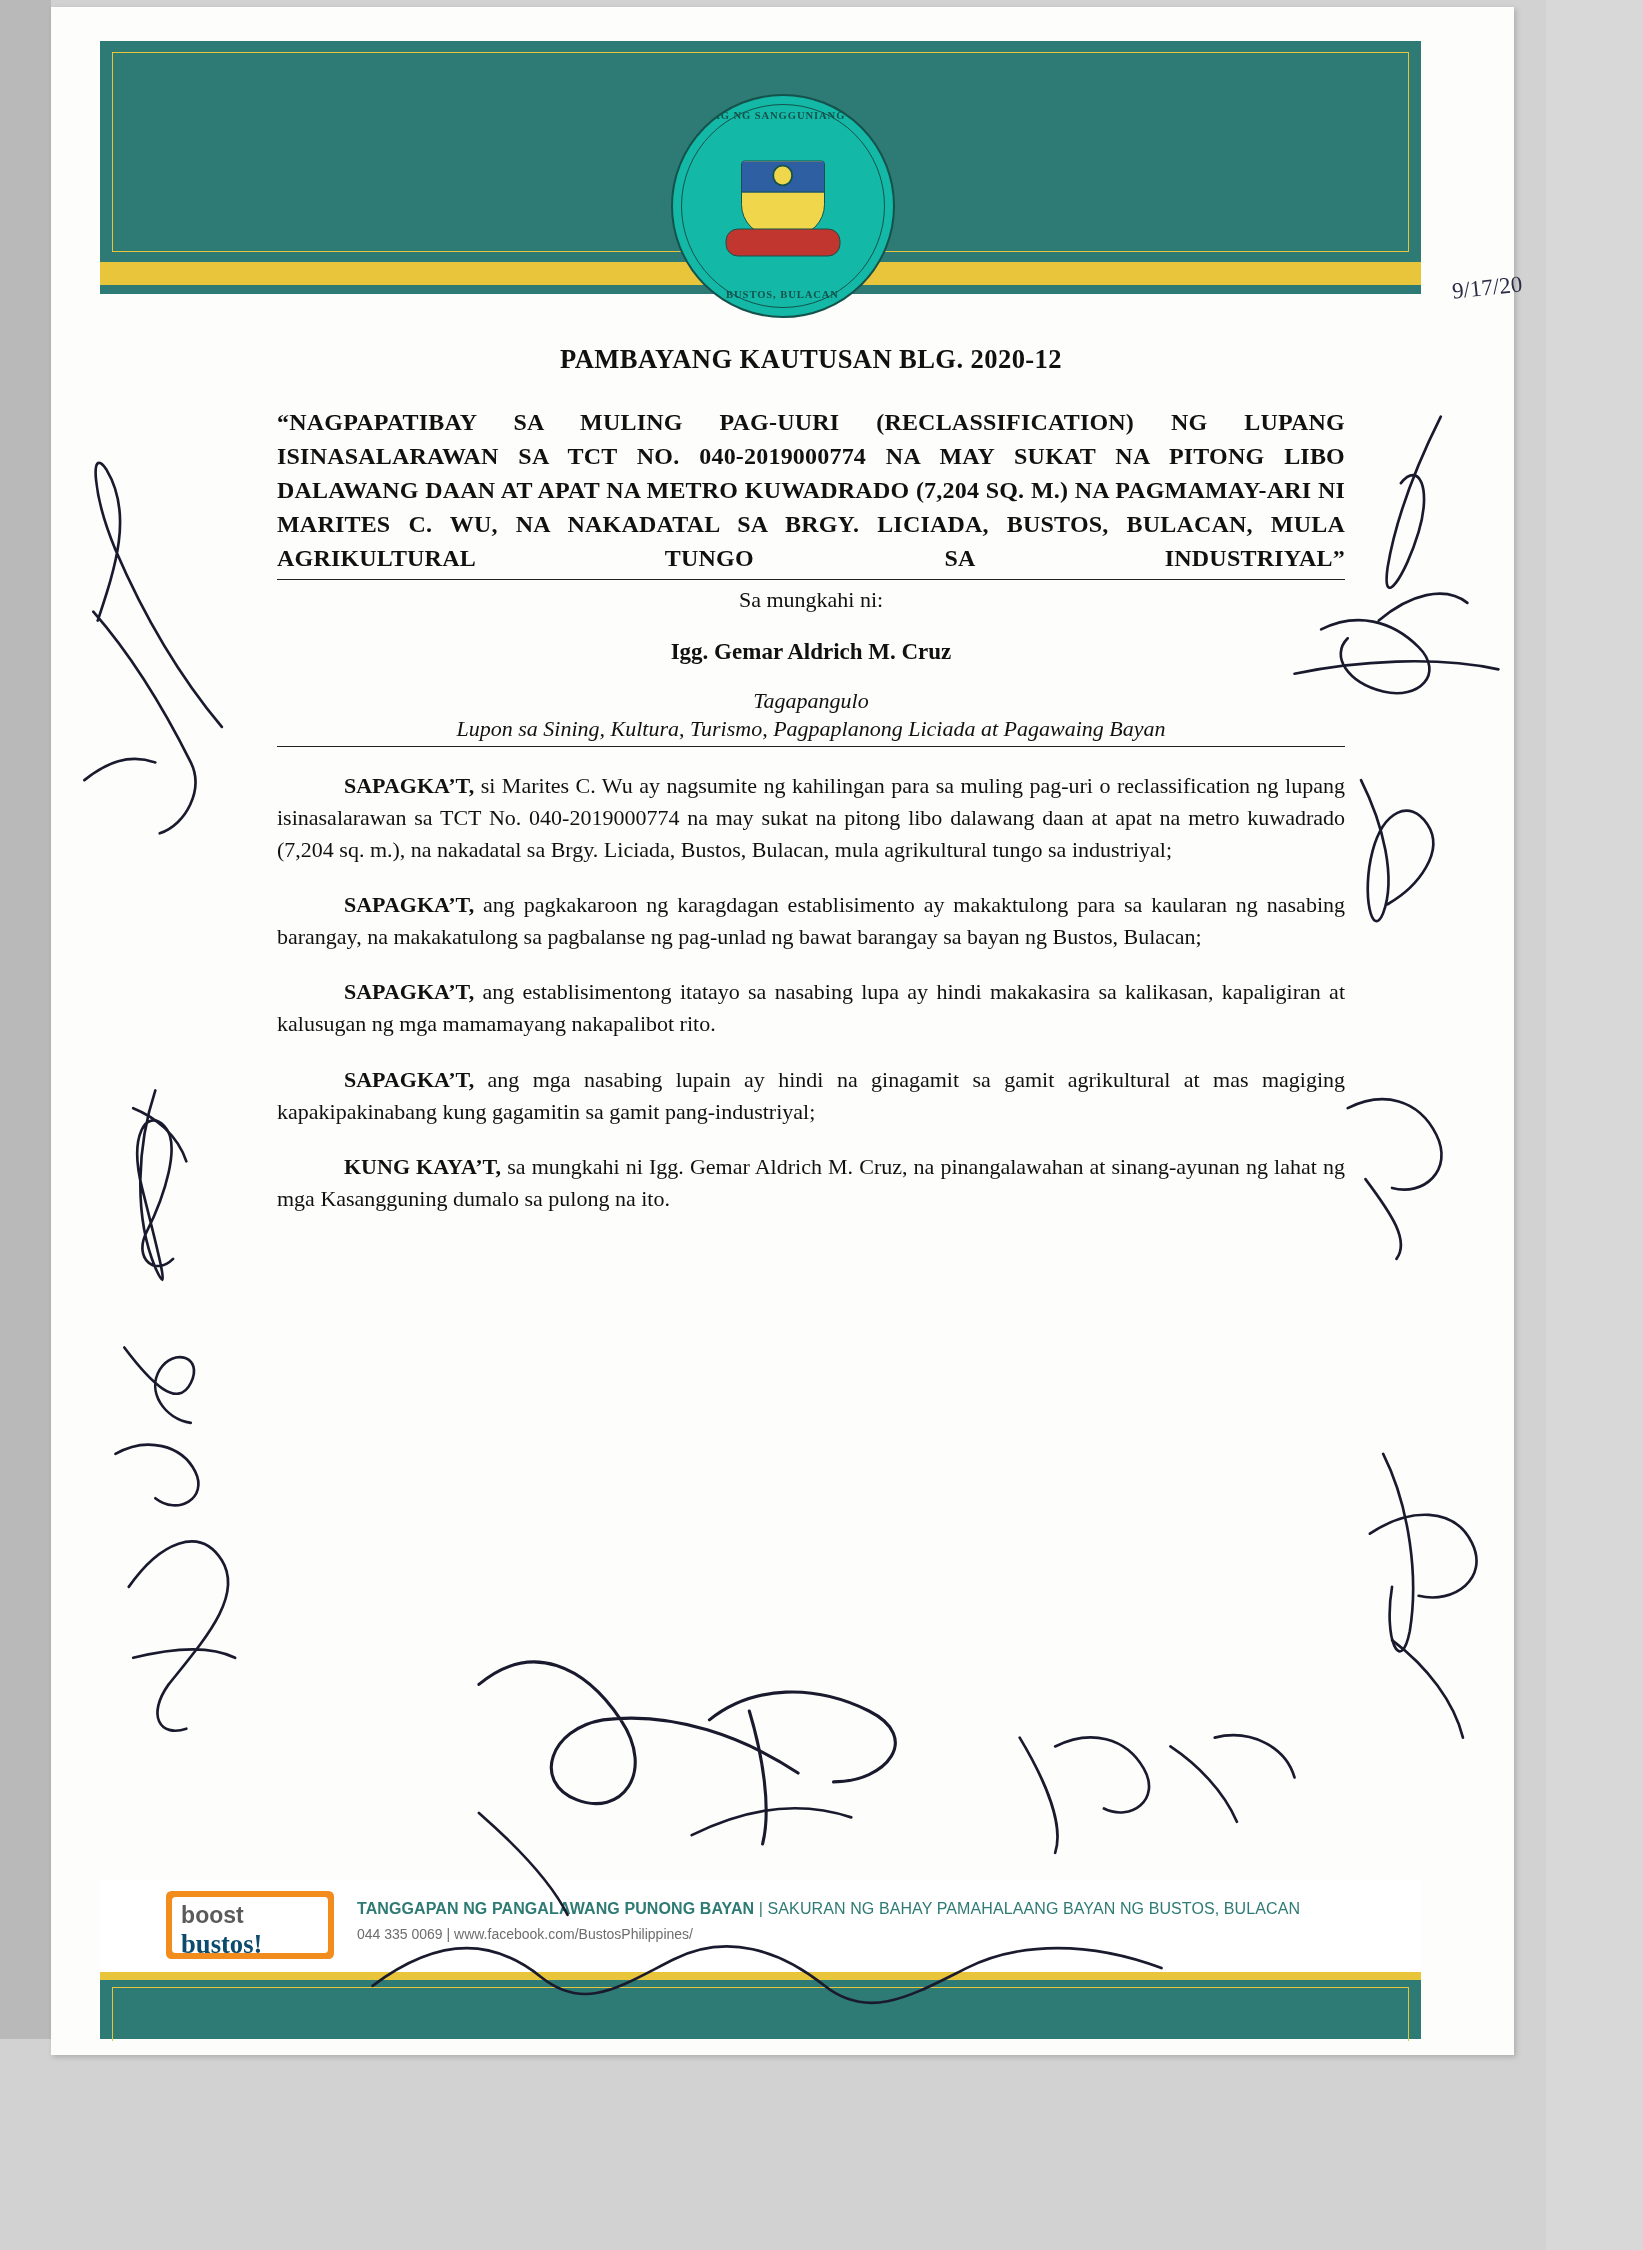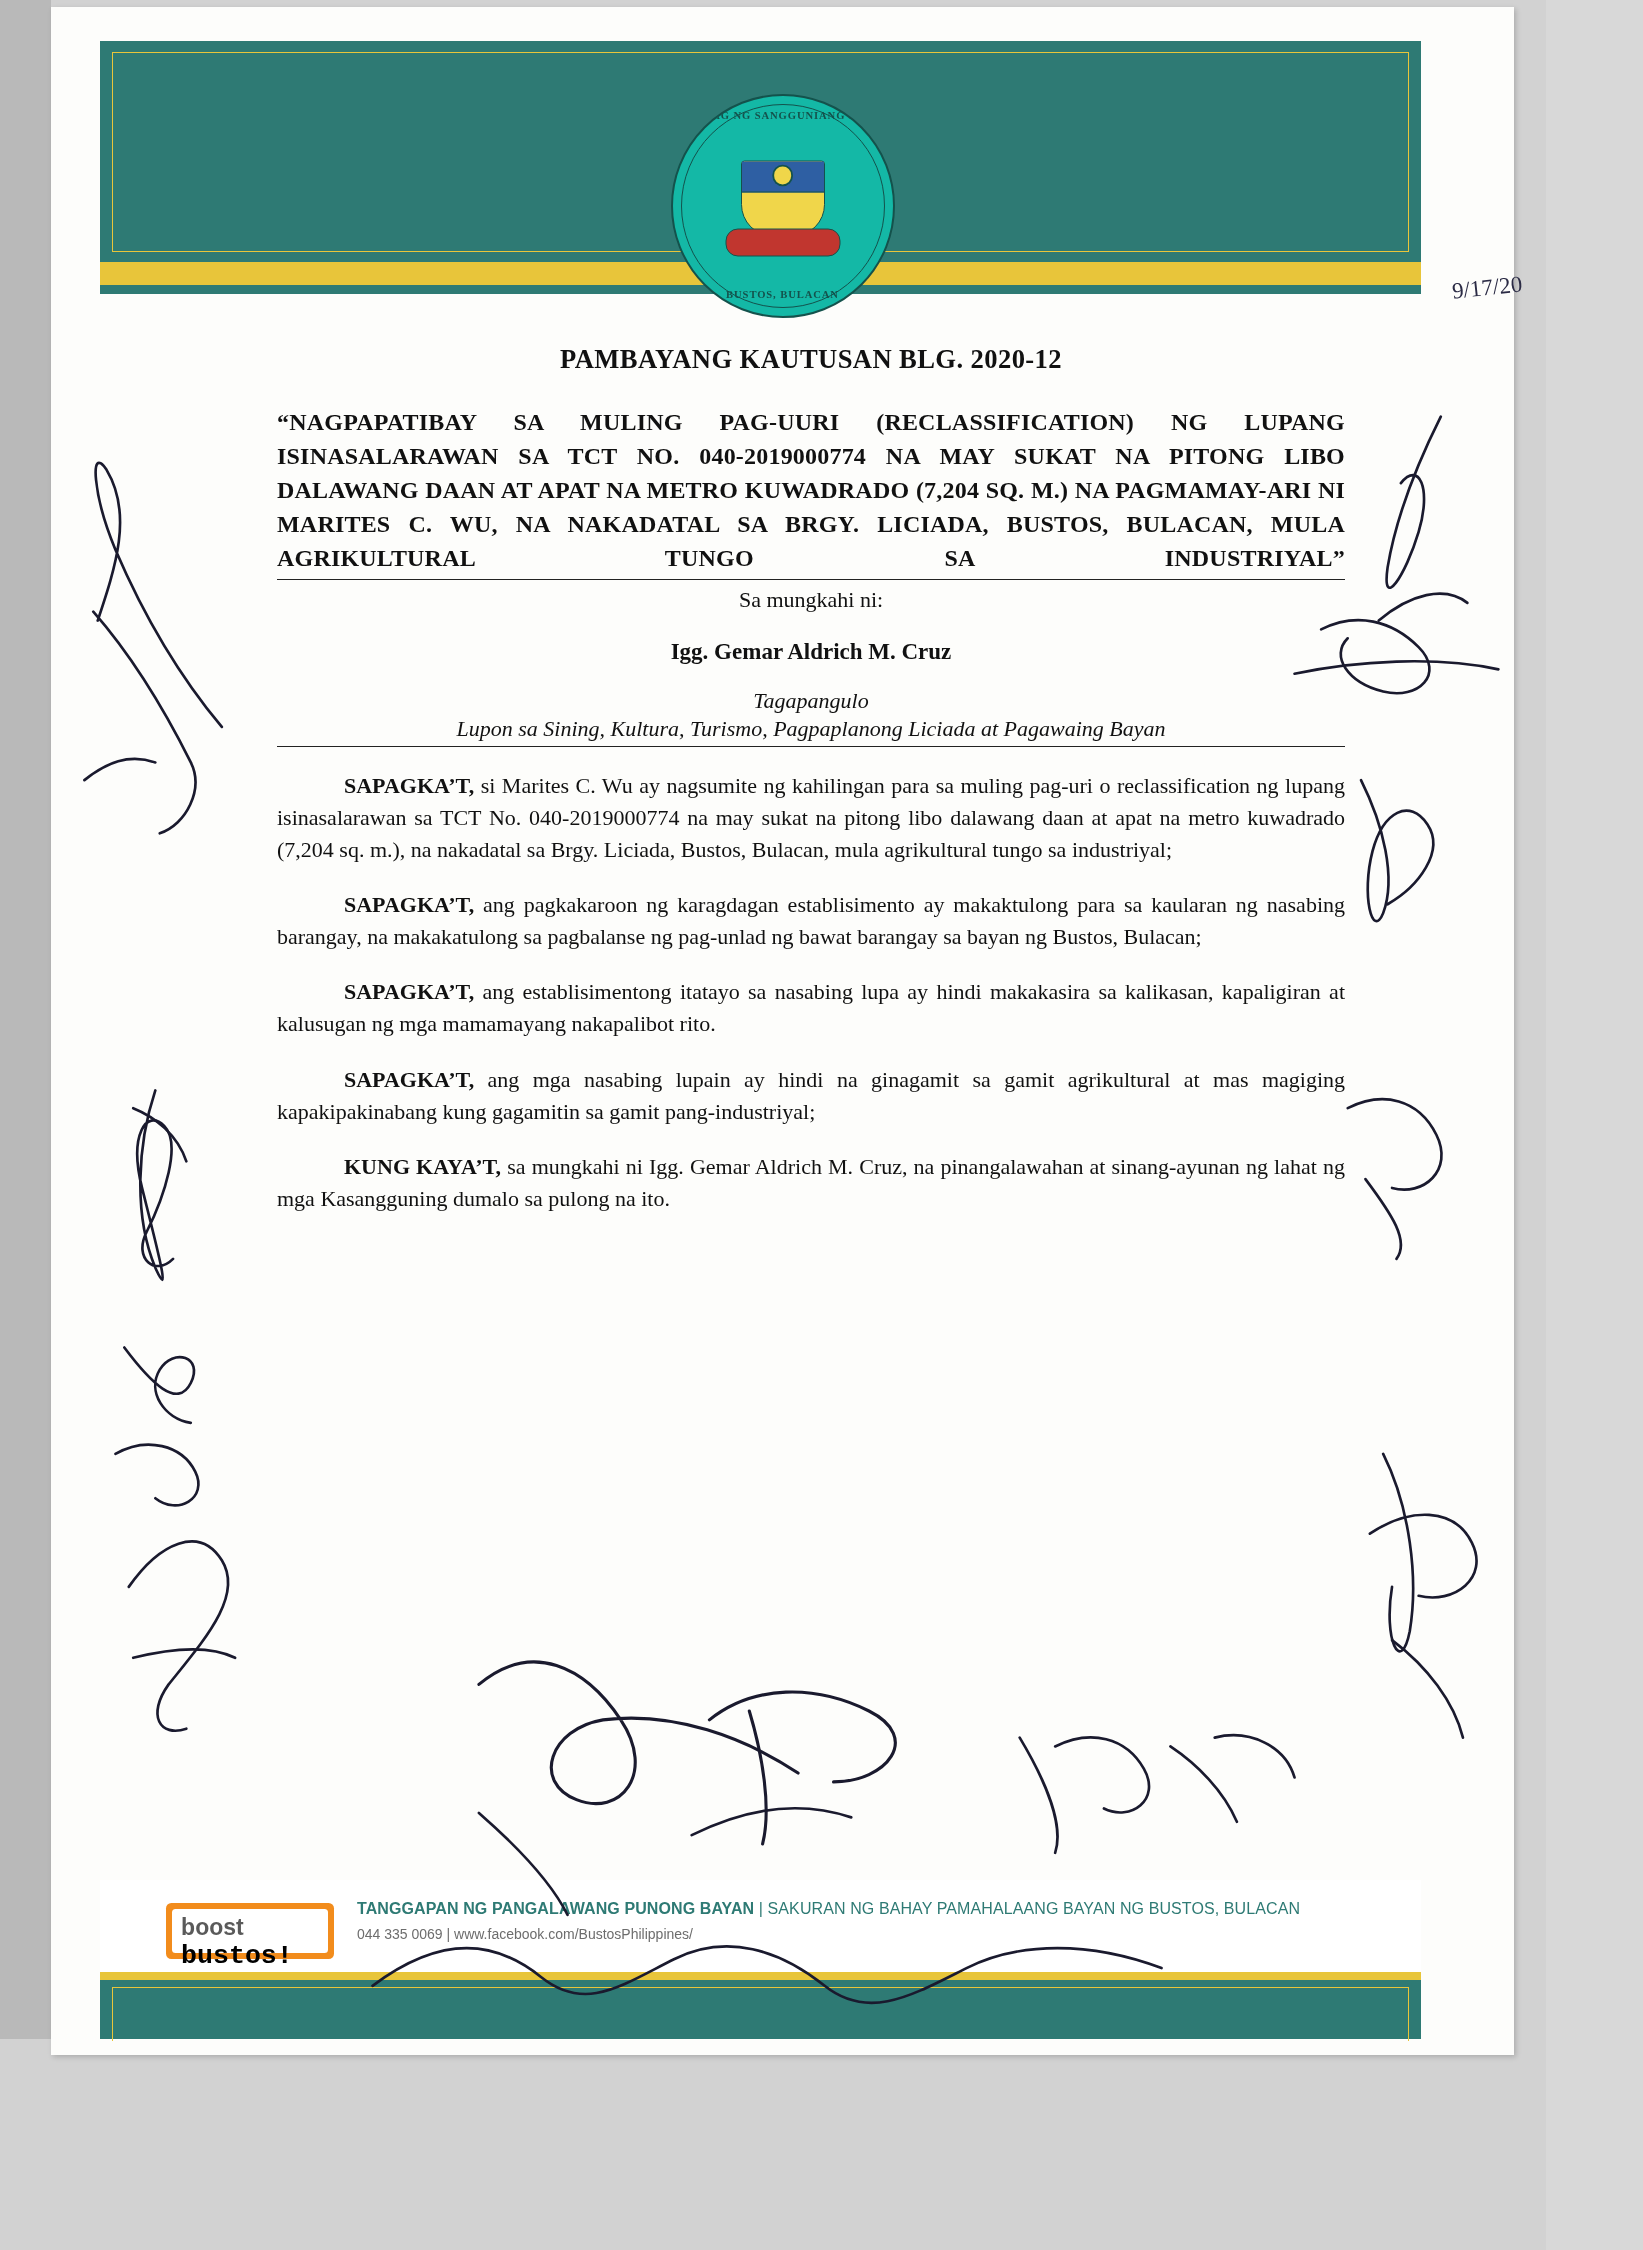--- a/index.html
+++ b/index.html
@@ -223,45 +223,45 @@
     bottom: 76px;
     width: 1321px;
     height: 99px;
     background: #ffffff;
   }
   .footer-logo {
     position: absolute;
     left: 115px;
     bottom: 96px;
     width: 168px;
-    height: 56px;
+    height: 68px;
     background: #f28c1c;
     border-radius: 5.3px;
   }
   .footer-logo-inner {
     position: absolute;
     inset: 6.2px;
     background: #ffffff;
     border-radius: 3.5px;
   }
   .footer-logo-text1 {
     position: absolute;
     left: 8.9px; top: 5.3px;
     font-family: "Liberation Sans", sans-serif;
     font-weight: bold;
     font-size: 23px;
     color: #5a5a5a;
   }
   .footer-logo-text2 {
     position: absolute;
     left: 8.9px; top: 32px;
-    font-family: Liberation Mono, monospace;
+    font-family: Liberation Serif, serif;
     font-weight: bold;
     font-size: 26.6px;
-    color: #000000;
+    color: #0c4a6e;
   }
   .footer-line1 {
     position: absolute;
     left: 306px;
     bottom: 137px;
     font-family: "Liberation Sans", sans-serif;
     font-size: 16px;
     font-weight: bold;
     color: #2e7a74;
     letter-spacing: 0.1px;

